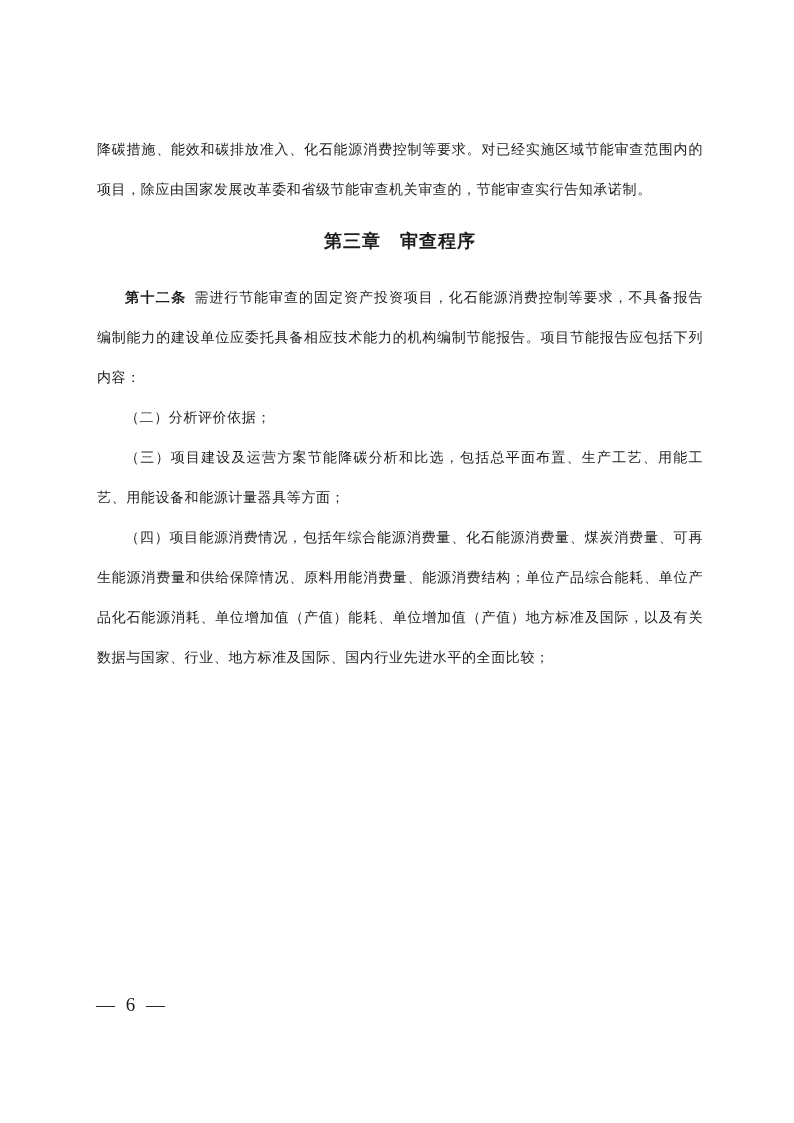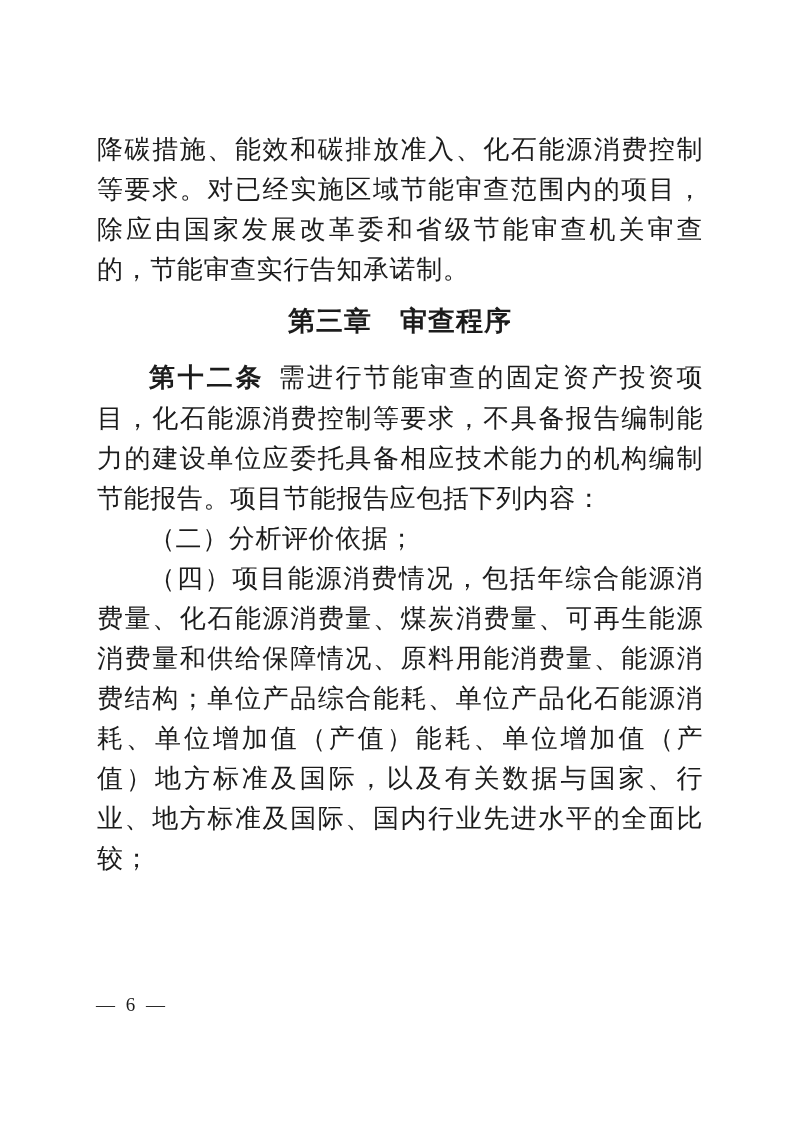--- a/index.html
+++ b/index.html
@@ -14,31 +14,31 @@
     overflow: hidden;
     font-family: "Liberation Serif", "DejaVu Serif", serif;
     color: #1c1c1c;
   }
   .content {
     position: absolute;
     left: 97px; top: 130px;
     width: 606px;
   }
   p.body {
-    font-size: 26px;
+    font-size: 14px;
     line-height: 40px;
     text-align: justify;
     text-justify: inter-character;
     letter-spacing: 0.6px;
   }
   p.indent { text-indent: 2em; }
   h2.chapter {
     font-family: "Liberation Sans", "DejaVu Sans", sans-serif;
     font-weight: bold;
-    font-size: 27px;
+    font-size: 18px;
     line-height: 40px;
     text-align: center;
     letter-spacing: 1px;
     margin: 11px 0 17px 0;
   }
   .lead {
     font-family: Liberation Mono, monospace;
     font-weight: bold;
     margin-right: 0.55em;
     letter-spacing: 1px;
@@ -61,20 +61,21 @@
     <p class="body">降碳措施、能效和碳排放准入、化石能源消费控制等要求。对已经实施区域节能审查范围内的项目，除应由国家发展改革委和省级节能审查机关审查的，节能审查实行告知承诺制。</p>
 
 
     <h2 class="chapter">第三章　审查程序</h2>
 
     <p class="body indent"><span class="lead">第十二条</span><span>需进行节能审查的固定资产投资项目，化石能源消费控制等要求，不具备报告编制能力的建设单位应委托具备相应技术能力的机构编制节能报告。项目节能报告应包括下列内容：</span></p>
 
 
     <p class="body indent">（二）分析评价依据；</p>
 
+    <p class="body indent">（三）项目建设及运营方案节能降碳分析和比选，包括总平面布置、生产工艺、用能工艺、用能设备和能源计量器具等方面；</p>
 
     <p class="body indent">（四）项目能源消费情况，包括年综合能源消费量、化石能源消费量、煤炭消费量、可再生能源消费量和供给保障情况、原料用能消费量、能源消费结构；单位产品综合能耗、单位产品化石能源消耗、单位增加值（产值）能耗、单位增加值（产值）地方标准及国际，以及有关数据与国家、行业、地方标准及国际、国内行业先进水平的全面比较；</p>
 
 
   </div>
 
   <div class="pageno">— 6 —</div>
 </div>
 
 </body></html>

